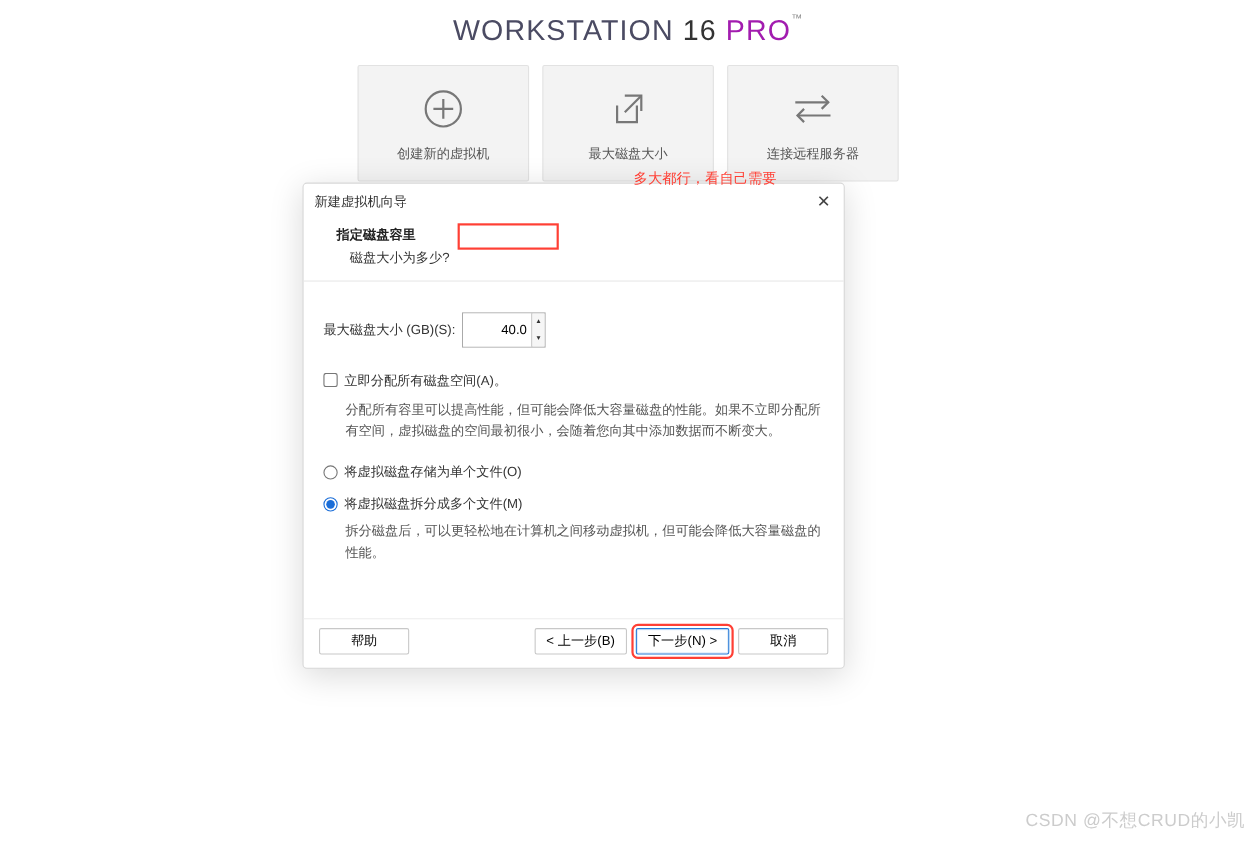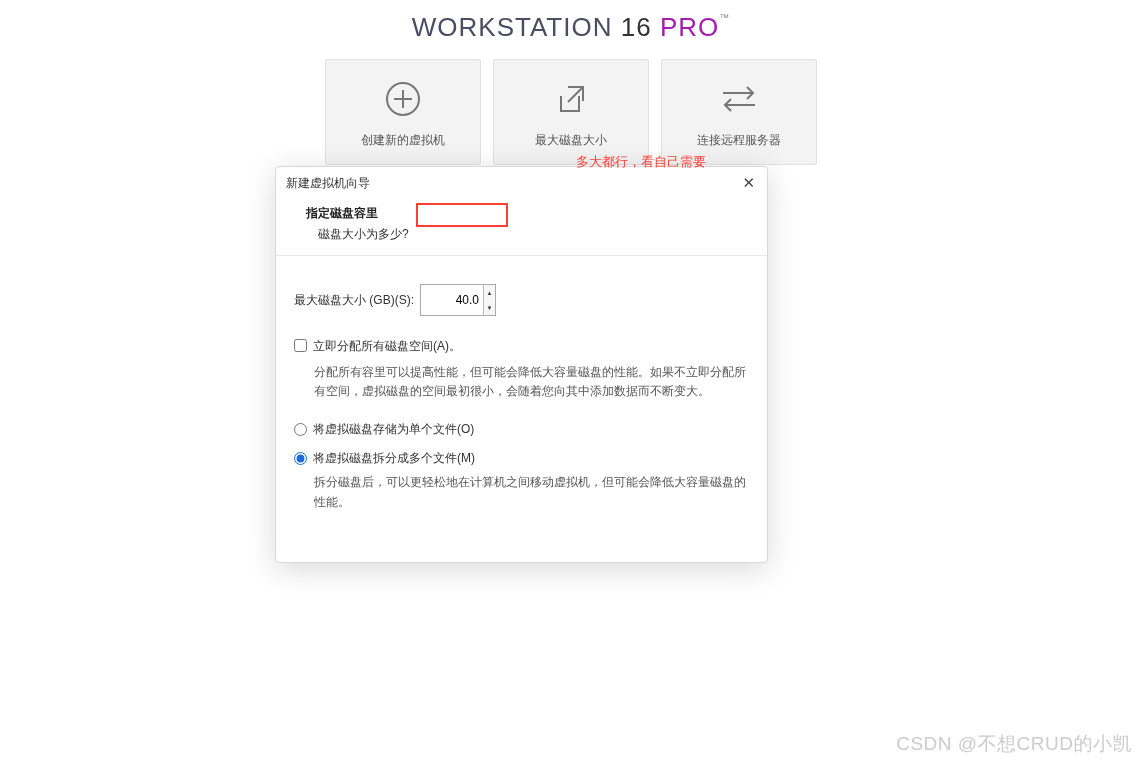--- a/index.html
+++ b/index.html
@@ -44,21 +44,21 @@
     .radio-row { display: flex; align-items: center; gap: 6px; margin-top: 12px; }
     .radio-row input[type=radio] { width: 13px; height: 13px; accent-color: #1a6dd8; }
     .radio-desc { padding-left: 20px; margin-top: 6px; color: #555; line-height: 1.6; }
 
     .dlg-footer { display: flex; align-items: center; padding: 8px 14px 12px 14px; gap: 8px; border-top: 1px solid #eee; }
     .dlg-footer .spacer { flex: 1; }
     .btn { min-width: 82px; height: 24px; background: #fff; border: 1px solid #c8c8c8; border-radius: 2px; font-size: 12px; cursor: pointer; padding: 0 10px; }
     .btn-primary { border: 1px solid #2478d6; box-shadow: inset 0 0 0 1px rgba(36,120,214,.15); }
     .hl-box { outline: 2px solid #ff3f34; outline-offset: 2px; }
 
-    .watermark { position: absolute; right: 10px; bottom: 8px; color: #ccc; font-size: 19px; letter-spacing: 0.5px; pointer-events: none; }
+    .watermark { position: absolute; right: 10px; bottom: 8px; color: #ccc; font-size: 16px; letter-spacing: 0.5px; pointer-events: none; }
   </style>
 </head>
 <body>
 
 <div class="brand">
   <span class="w">WORKSTATION</span>
   <span class="n">16</span>
   <span class="p">PRO</span><span class="tm">™</span>
 </div>
 
@@ -131,15 +131,22 @@
       <span>将虚拟磁盘存储为单个文件(O)</span>
     </div>
     <div class="radio-row">
       <input type="radio" name="diskmode" checked="" style="">
       <span>将虚拟磁盘拆分成多个文件(M)</span>
     </div>
     <div class="radio-desc">拆分磁盘后，可以更轻松地在计算机之间移动虚拟机，但可能会降低大容量磁盘的性能。</div>
 
     <div class="annot" style="left:272px; top:-14px;margin-left:28px;">多大都行，看自己需要</div>
   </div>
+  <div class="dlg-footer">
+    <button class="btn">帮助</button>
+    <span class="spacer"></span>
+    <button class="btn">&lt; 上一步(B)</button>
+    <button class="btn btn-primary hl-box">下一步(N) &gt;</button>
+    <button class="btn">取消</button>
+  </div>
 </div>
 
 <div class="watermark">CSDN @不想CRUD的小凯</div>
 
 </body></html>

